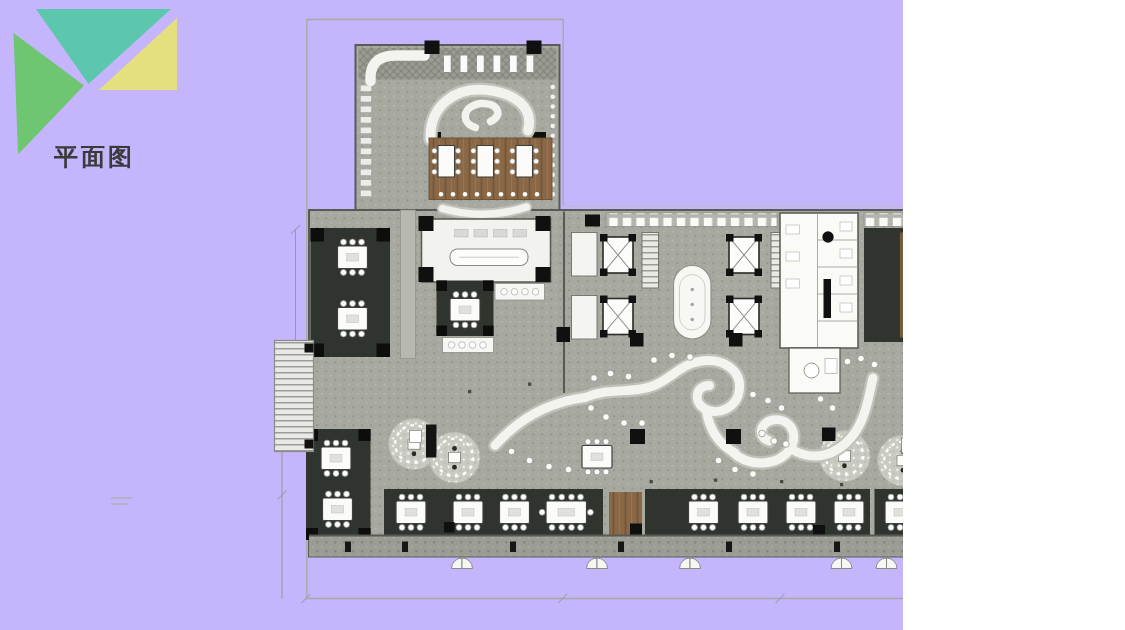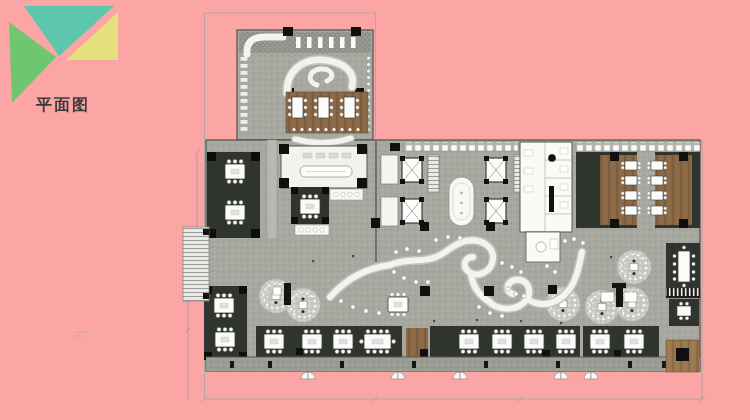--- a/index.html
+++ b/index.html
@@ -1,16 +1,16 @@
 <!DOCTYPE html>
 <html style="--floor: #a7a9a1; --floor-dot: #92948c; --dark: #30342e; --wood: #8a6845; --wood-light: #9a7850; --circle-zone: #c9cbc3; --white-feature: #f3f3ef; --wall-line: #565954; --boundary-line: #a8a8a6; --column: #101010;"><head>
 <meta charset="utf-8">
 <style>
   html,body{margin:0;padding:0;background:#fff;}
-  .canvas{position:relative;width:750px;height:420px;background:#fca5a5;overflow:hidden;
+  .canvas{position:relative;width:602px;height:420px;background:#c4b5fd;overflow:hidden;
           font-family:"Liberation Sans",sans-serif;}
   .logo{position:absolute;left:6px;top:3px;}
   .title{position:absolute;left:36px;top:95px;font-size:16px;font-weight:bold;
          color:#3a3a3a;letter-spacing:2px;}
   .plan{position:absolute;left:0;top:0;}
 </style>
 </head>
 <body>
 
 <div class="canvas">

